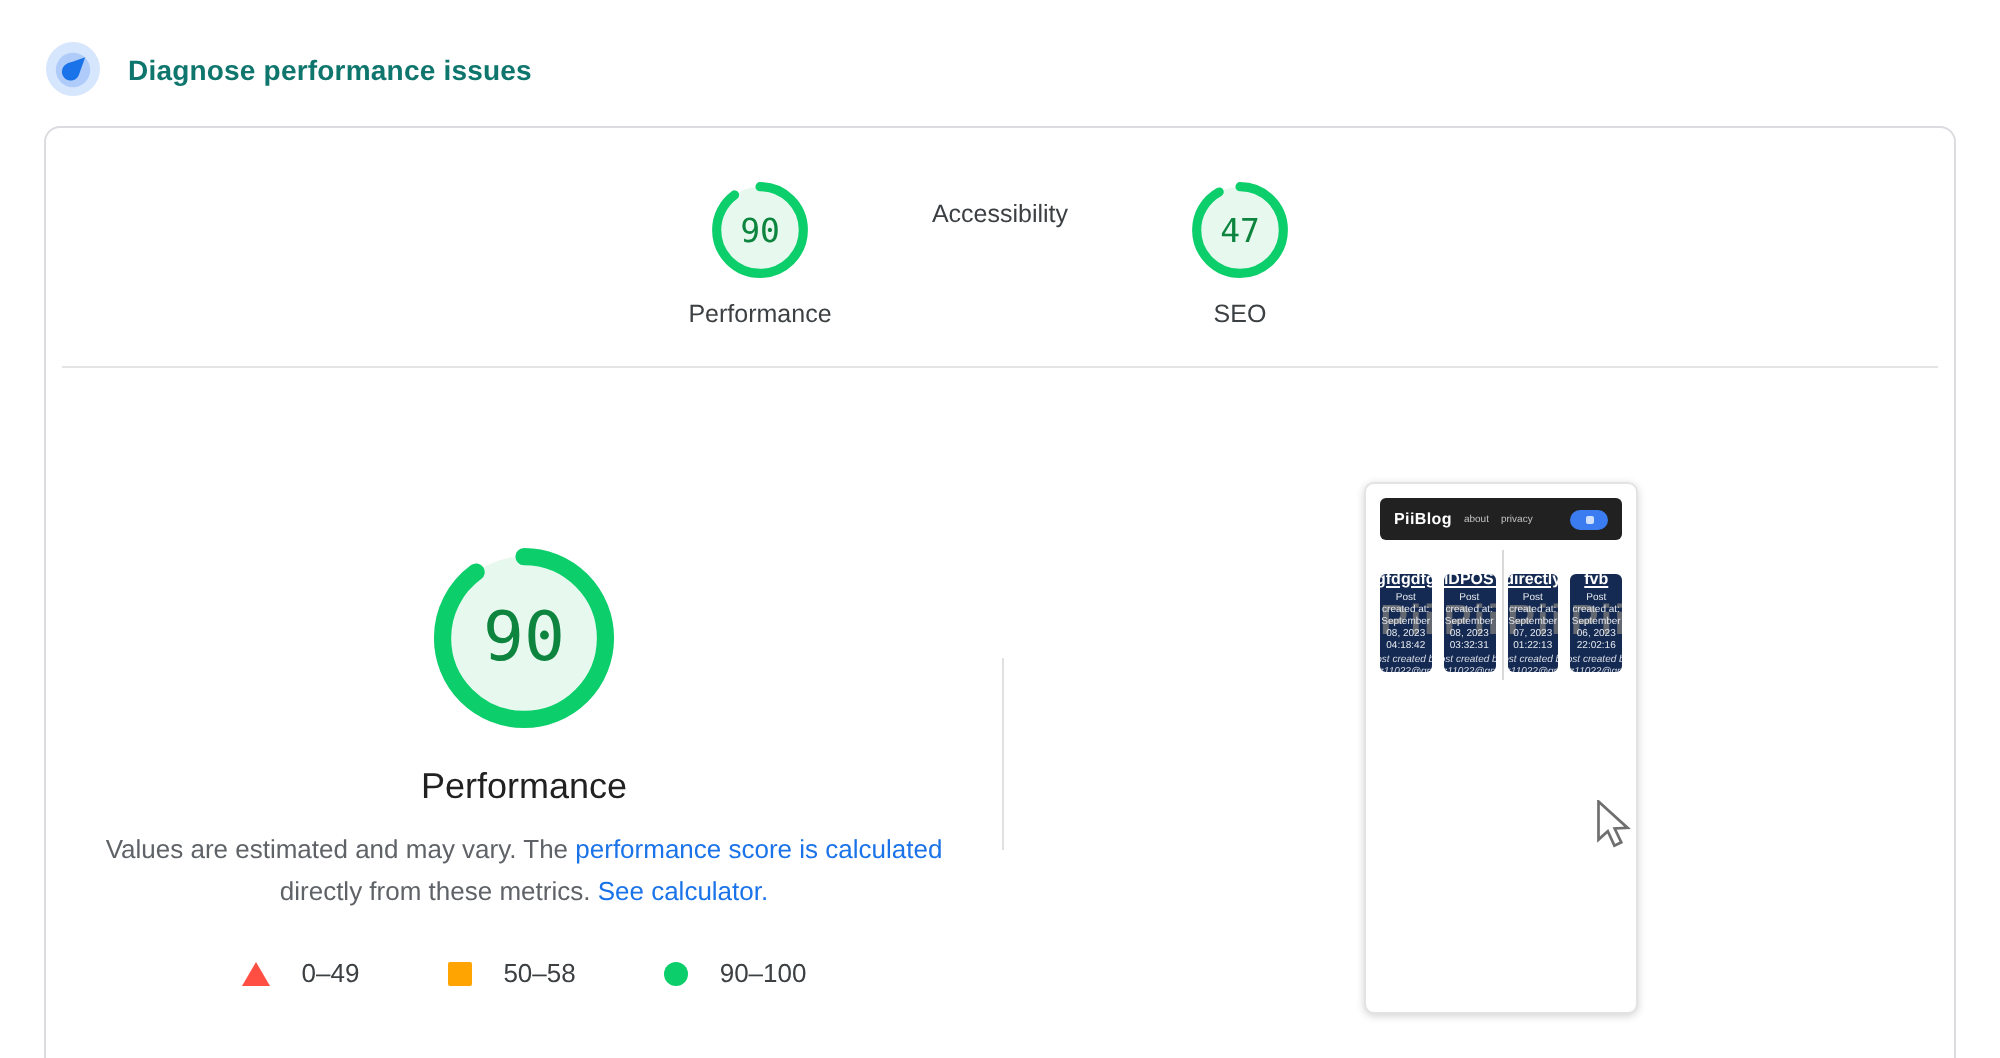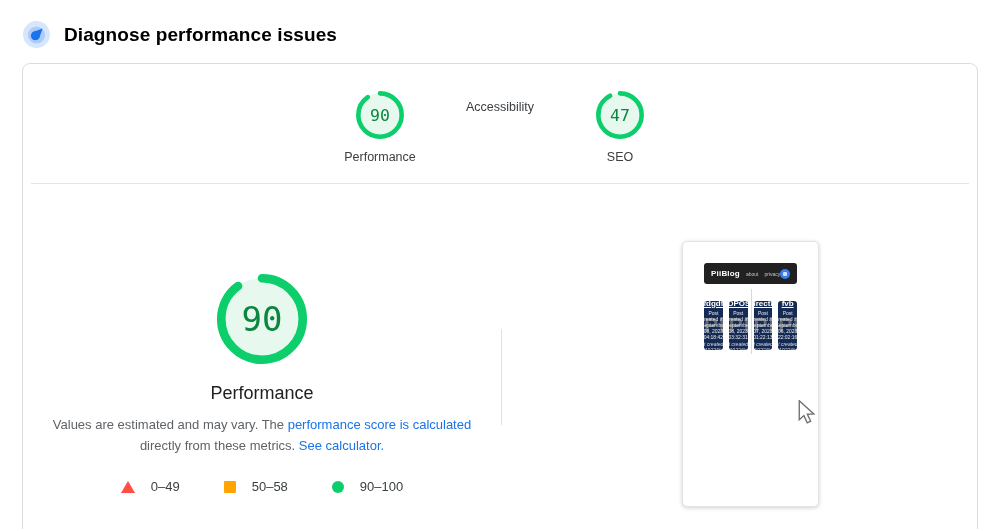--- a/index.html
+++ b/index.html
@@ -3,21 +3,21 @@
 <meta charset="utf-8">
 <style>
   * { margin:0; padding:0; box-sizing:border-box; }
   html,body { width:1000px; height:529px; background:#fff; overflow:hidden;
     font-family:"Liberation Sans", sans-serif; }
   .page { position:relative; width:1000px; height:529px; }
 
   
   .header { position:absolute; top:20px; left:22px; display:flex; align-items:center; gap:13px; }
   .header-icon { width:29px; height:29px; display:block; }
-  .header-title { font-size:19px; font-weight:700; color:#000000; letter-spacing:.1px; }
+  .header-title { font-size:14px; font-weight:700; color:#0f766e; letter-spacing:.1px; }
 
   
   .card { position:absolute; left:22px; right:22px; top:63px; height:540px;
     background:#fff; border:1px solid #dadce0; border-radius:8px; overflow:hidden; }
 
   
   .scores-row { display:flex; justify-content:center; margin-top:26px; }
   .score-item { width:120px; display:flex; flex-direction:column; align-items:center; cursor:pointer; }
   .gauge { position:relative; }
   .gauge svg { display:block; transform:rotate(-90deg); }
@@ -45,21 +45,21 @@
   .lg-shape { display:inline-block; }
   .lg-triangle { width:0; height:0; border-left:7px solid transparent; border-right:7px solid transparent; border-bottom:12px solid currentColor; color:inherit; }
   .lg-square { width:12px; height:12px; border-radius:1px; }
   .lg-circle { width:12px; height:12px; border-radius:50%; }
 
   .v-divider { width:1px; height:96px; background:#e0e0e0; margin-top:145px; }
 
   
   .right-area { flex:1; display:flex; justify-content:center; }
   .thumb { position:relative; margin-top:57px; margin-left:22px; width:137px; height:266px;
-    background:#fff; border:1px solid #e3e3e3; border-radius:5px; padding:21px;
+    background:#fff; border:1px solid #e3e3e3; border-radius:5px; padding:7px;
     box-shadow:0 1px 4px rgba(0,0,0,.18); cursor:pointer; }
   .thumb-nav { height:21px; background:var(--brand-dark); border-radius:3px;
     display:flex; align-items:center; padding:0 7px; }
   .thumb-brand { color:#fff; font-weight:700; font-size:8px; letter-spacing:.2px; }
   .thumb-link { color:#c3c3c3; font-size:5px; margin-left:6px; }
   .thumb-btn { margin-left:auto; width:19px; height:10px; border-radius:5px; background:#3b7cf0;
     display:flex; align-items:center; justify-content:center; }
   .thumb-btn-dot { width:4px; height:4px; border-radius:1px; background:#cfe0ff; }
   .posts { margin-top:17px; display:flex; flex-direction:row; gap:6px; position:relative; }
   .center-line { position:absolute; left:50%; top:-12px; bottom:-4px; width:1px;

